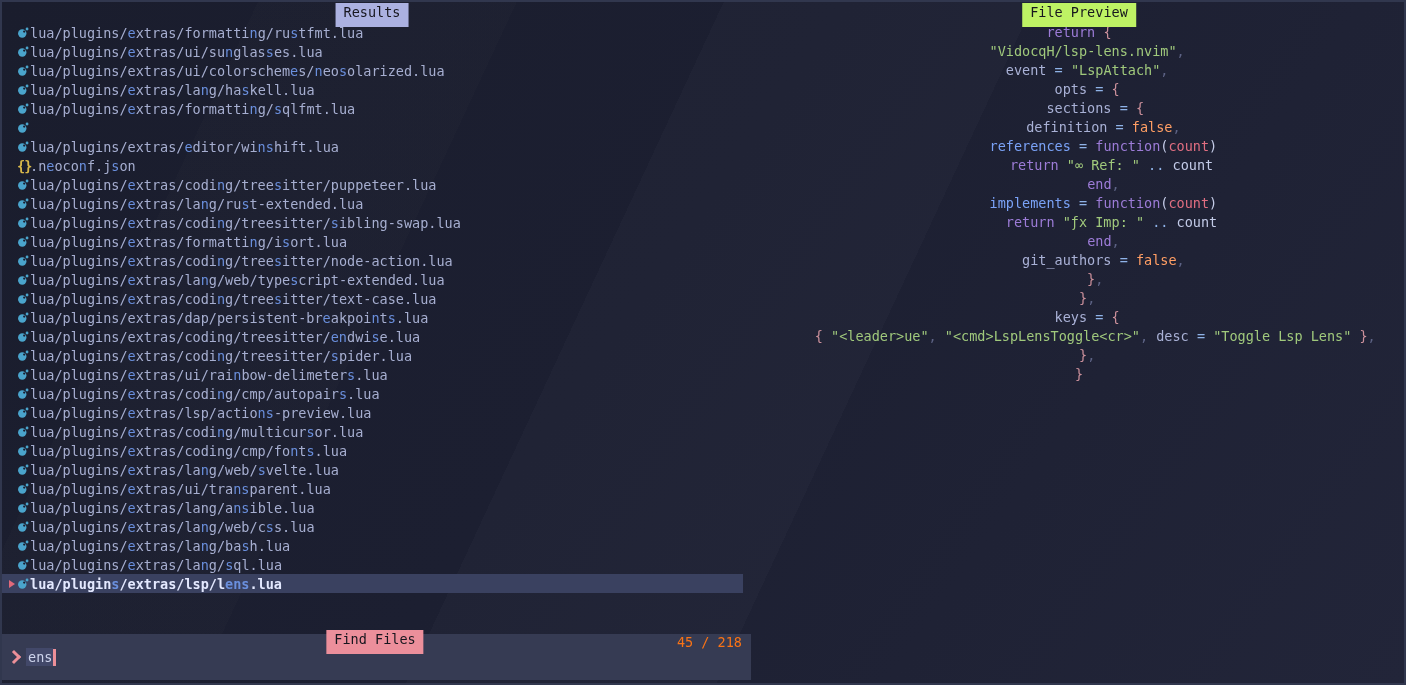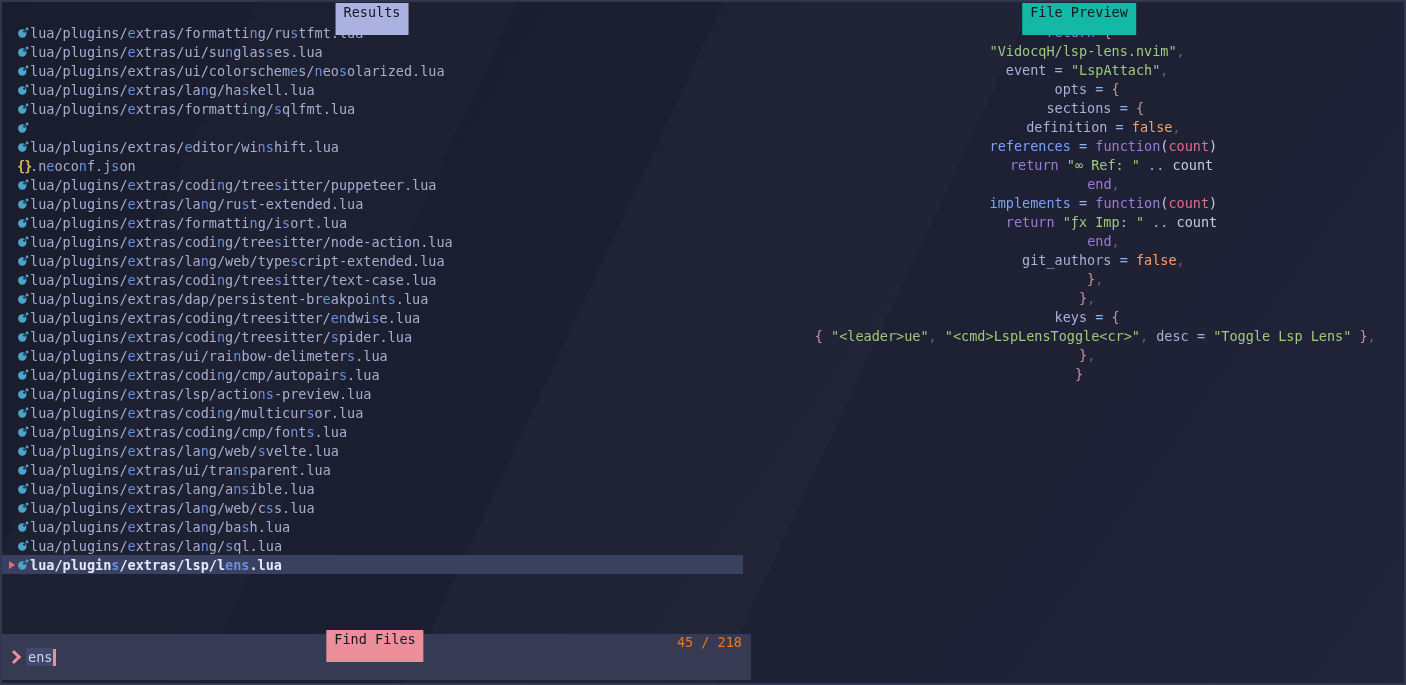--- a/index.html
+++ b/index.html
@@ -9,24 +9,24 @@
     font-family:"DejaVu Sans Mono",monospace;
     font-size:13.5px;color:#a6aed0;
   }
   
   .wallpaper{position:absolute;inset:0;pointer-events:none;
     background:
       linear-gradient(115deg,transparent 42%,rgba(255,255,255,0.018) 42%,rgba(255,255,255,0.018) 60%,transparent 60%),
       linear-gradient(115deg,transparent 15%,rgba(255,255,255,0.012) 15%,rgba(255,255,255,0.012) 30%,transparent 30%);}
   .frame{position:absolute;inset:0;border:2px solid #31374e;pointer-events:none;z-index:50;}
 
-  .chip{position:absolute;height:32px;line-height:18px;padding:0 8px;z-index:10;
+  .chip{position:absolute;height:24px;line-height:18px;padding:0 8px;z-index:10;
     color:#16161e;white-space:pre;}
   .chip-results{background:#abb1e1;top:3px;left:372px;transform:translateX(-50%);}
-  .chip-preview{background:#14b8a6;top:3px;left:1079px;transform:translateX(-50%);}
+  .chip-preview{background:#bef264;top:3px;left:1079px;transform:translateX(-50%);}
   .chip-find{background:#ec8f9b;top:630px;left:375px;transform:translateX(-50%);}
 
   
   .results{position:absolute;left:0;top:23px;width:751px;}
   .row{height:19px;display:flex;align-items:center;width:743px;white-space:pre;}
   .row.sel{background:#3a4160;color:#e4e9ff;font-weight:bold;}
   .caret{width:17px;display:flex;align-items:center;justify-content:flex-start;padding-left:9px;box-sizing:border-box;flex:none;}
   .caret .tri{width:0;height:0;border-left:6px solid #e0697a;border-top:4px solid transparent;border-bottom:4px solid transparent;}
   .ficon{width:13px;flex:none;display:flex;align-items:center;}
   .ficon svg{display:block;}
@@ -106,20 +106,25 @@
     <div class="row"><span class="caret"></span><span class="ficon"><svg width="12" height="12" viewBox="0 0 16 16">
           <circle cx="7" cy="8.6" r="5.6" fill="#4aa4cc"></circle>
           <circle cx="9.6" cy="6" r="1.5" fill="#1a1d2d"></circle>
           <circle cx="13.4" cy="2.6" r="1.9" fill="#4aa4cc"></circle>
         </svg></span><span class="path"><span>lua/plugins/</span><span class="m">e</span><span>xtras/codi</span><span class="m">n</span><span>g/tree</span><span class="m">s</span><span>itter/puppeteer.lua</span></span></div>
     <div class="row"><span class="caret"></span><span class="ficon"><svg width="12" height="12" viewBox="0 0 16 16">
           <circle cx="7" cy="8.6" r="5.6" fill="#4aa4cc"></circle>
           <circle cx="9.6" cy="6" r="1.5" fill="#1a1d2d"></circle>
           <circle cx="13.4" cy="2.6" r="1.9" fill="#4aa4cc"></circle>
         </svg></span><span class="path"><span>lua/plugins/</span><span class="m">e</span><span>xtras/la</span><span class="m">n</span><span>g/ru</span><span class="m">s</span><span>t-extended.lua</span></span></div>
+    <div class="row"><span class="caret"></span><span class="ficon"><svg width="12" height="12" viewBox="0 0 16 16">
+          <circle cx="7" cy="8.6" r="5.6" fill="#4aa4cc"></circle>
+          <circle cx="9.6" cy="6" r="1.5" fill="#1a1d2d"></circle>
+          <circle cx="13.4" cy="2.6" r="1.9" fill="#4aa4cc"></circle>
+        </svg></span><span class="path"><span>lua/plugins/</span><span class="m">e</span><span>xtras/codi</span><span class="m">n</span><span>g/treesitter/</span><span class="m">s</span><span>ibling-swap.lua</span></span></div>
     <div class="row"><span class="caret"></span><span class="ficon"><svg width="12" height="12" viewBox="0 0 16 16">
           <circle cx="7" cy="8.6" r="5.6" fill="#4aa4cc"></circle>
           <circle cx="9.6" cy="6" r="1.5" fill="#1a1d2d"></circle>
           <circle cx="13.4" cy="2.6" r="1.9" fill="#4aa4cc"></circle>
         </svg></span><span class="path"><span>lua/plugins/</span><span class="m">e</span><span>xtras/formatti</span><span class="m">n</span><span>g/i</span><span class="m">s</span><span>ort.lua</span></span></div>
     <div class="row"><span class="caret"></span><span class="ficon"><svg width="12" height="12" viewBox="0 0 16 16">
           <circle cx="7" cy="8.6" r="5.6" fill="#4aa4cc"></circle>
           <circle cx="9.6" cy="6" r="1.5" fill="#1a1d2d"></circle>
           <circle cx="13.4" cy="2.6" r="1.9" fill="#4aa4cc"></circle>
         </svg></span><span class="path"><span>lua/plugins/</span><span class="m">e</span><span>xtras/codi</span><span class="m">n</span><span>g/tree</span><span class="m">s</span><span>itter/node-action.lua</span></span></div>

